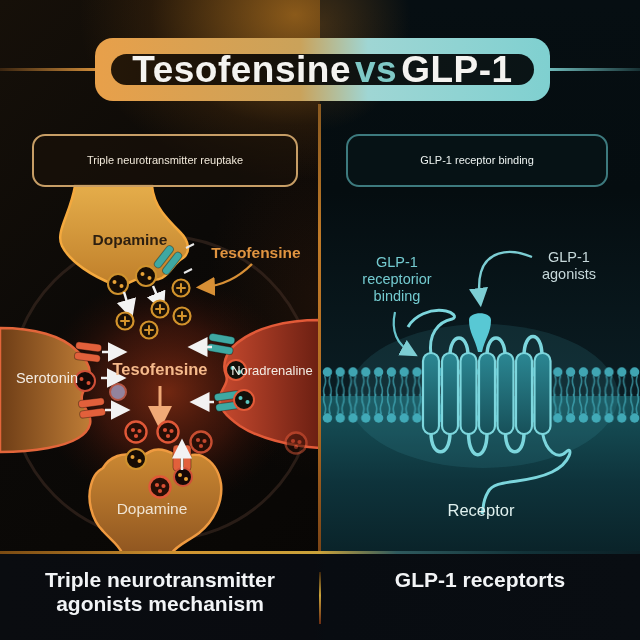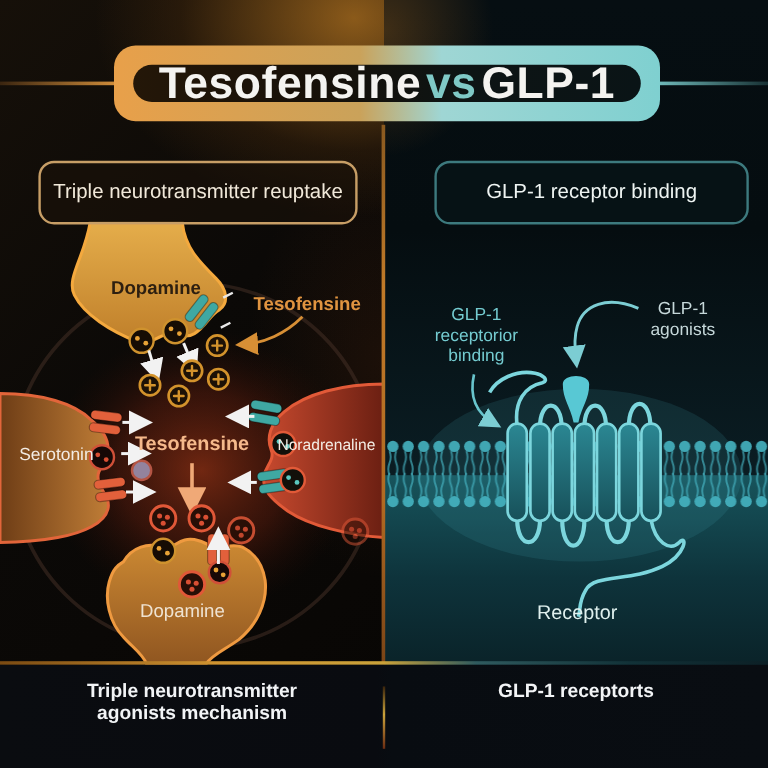--- a/index.html
+++ b/index.html
@@ -21,34 +21,34 @@
   .banner-line.l{left:0;width:96px;background:linear-gradient(90deg,#3a2510,#cf8c3a);}
   .banner-line.r{left:549px;width:91px;background:linear-gradient(90deg,#6fb9b9,#173033);}
   .banner{position:absolute;left:95px;top:38px;width:455px;height:63px;border-radius:18px;
     background:linear-gradient(90deg,#e8a04a,#caa25a 45%,#9fd6d4 60%,#7fd0d0);padding:16px;box-sizing:border-box;}
   .banner-inner{width:100%;height:100%;border-radius:16px;display:flex;align-items:center;justify-content:center;
     background:linear-gradient(90deg,#241708 0%,#171008 35%,#0d1414 65%,#0a1416 100%);}
   .banner-title{font-size:37px;font-weight:800;color:#f4f3f0;letter-spacing:.5px;white-space:nowrap;}
   .banner-title .vs{color:#7fc9c6;padding:0 4px;}
   
   .hbox{position:absolute;top:134px;height:53px;border-radius:13px;display:flex;align-items:center;justify-content:center;
-    text-align:center;box-sizing:border-box;font-size:17px;font-weight:500;line-height:1.2;}
+    text-align:center;box-sizing:border-box;font-size:11px;font-weight:500;line-height:1.2;}
   .hbox.left{left:32px;width:266px;border:2px solid #c79e66;background:rgba(28,19,10,.55);color:#f1e9da;}
-  .hbox.right{left:362px;width:262px;border:2px solid #3d7a7e;background:rgba(7,22,25,.6);color:#eef4f2;}
+  .hbox.right{left:346px;width:262px;border:2px solid #3d7a7e;background:rgba(7,22,25,.6);color:#eef4f2;}
   
   svg.diag{position:absolute;top:0;width:320px;height:640px;}
   svg.diag.left{left:0;}
   svg.diag.right{left:320px;}
   
   .hr-line{position:absolute;left:0;top:551px;width:640px;height:2.5px;
     background:linear-gradient(90deg,#7a4a12,#cf9330 28%,#caa23a 50%,#2f5a5e 62%,#123238 82%,#0c2026);}
   .caption-band{position:absolute;left:0;top:553.5px;width:640px;height:87px;
     background:linear-gradient(90deg,#0a0c10,#090b10 49%,#080c11 51%,#090d12);}
   .caption{position:absolute;top:568px;width:320px;text-align:center;color:#f2f4f6;
-    font-size:16px;font-weight:700;line-height:1.15;}
+    font-size:21px;font-weight:700;line-height:1.15;}
   .caption.left{left:0;}
   .caption.right{left:320px;}
   .caption-divider{position:absolute;left:318.5px;top:572px;width:2.5px;height:52px;
     background:linear-gradient(180deg,#3a240c,#caa23a 45%,#6b2c12);}
   text{font-family:"Liberation Sans",sans-serif;}
 </style>
 </head>
 <body>
 
 <div class="canvas">

